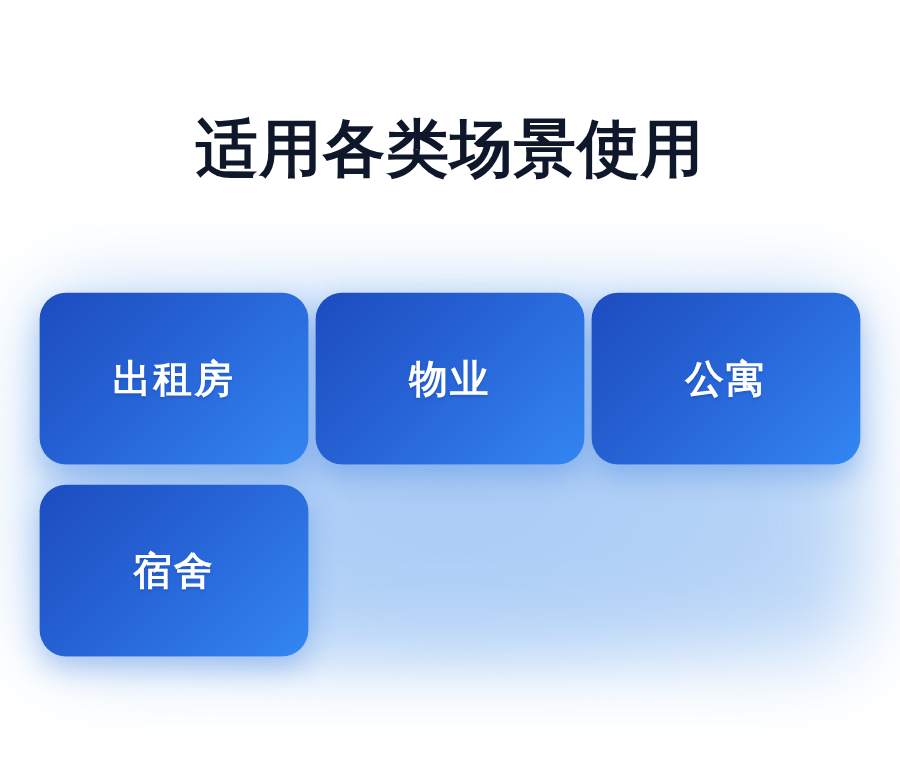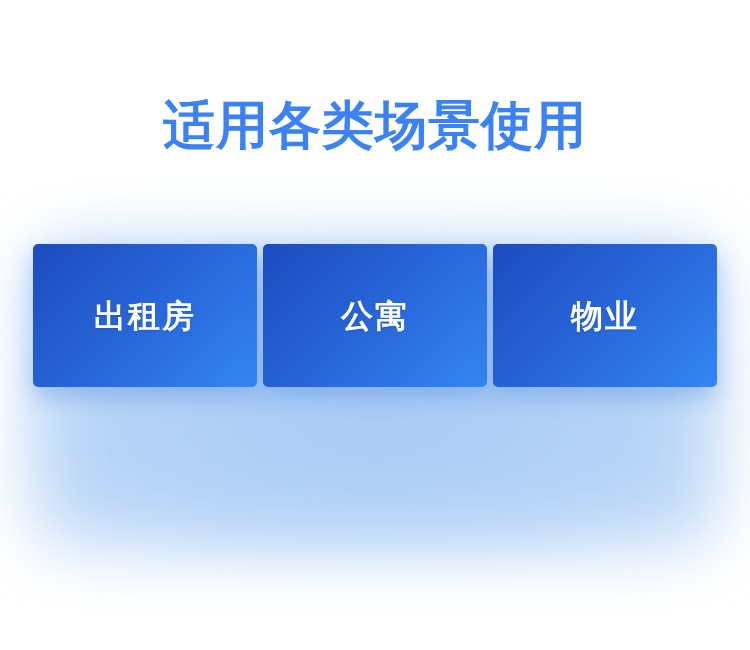--- a/index.html
+++ b/index.html
@@ -21,21 +21,21 @@
   
   #page-title {
     position: absolute;
     left: 0;
     top: 96px;
     width: 750px;
     text-align: center;
     font-size: 52px;
     line-height: 58px;
     font-weight: 700;
-    color: #3b82f6;
+    color: #0f172a;
     letter-spacing: 1px;
     white-space: nowrap;
   }
 
   
   #card-glow {
     position: absolute;
     left: 33px;
     top: 244px;
     width: 684px;
@@ -71,21 +71,21 @@
     height: 303px;
     display: grid;
     grid-template-columns: 224px 224px 224px;
     grid-template-rows: 143px 143px;
     column-gap: 6px;
     row-gap: 17px;
     z-index: 2;
   }
   .scene-card {
     position: relative;
-    border-radius: 5px;
+    border-radius: 22px;
     background: linear-gradient(135deg, #1c4cc0 0%, #2259cb 26%, #2a6cde 60%, #3387f2 100%);
     box-shadow: 0 10px 22px rgba(40,110,215,0.30);
     display: flex;
     align-items: center;
     justify-content: center;
     overflow: hidden;
   }
   .scene-card-label {
     font-size: 32px;
     font-weight: 700;
@@ -106,24 +106,27 @@
   <div id="card-glow-soft"></div>
   <div id="card-glow"></div>
 
   <div id="card-grid">
 
     <div class="scene-card">
       <span class="scene-card-label">出租房</span>
     </div>
 
     <div class="scene-card">
+      <span class="scene-card-label">物业</span>
+    </div>
+
+    <div class="scene-card">
       <span class="scene-card-label">公寓</span>
     </div>
 
     <div class="scene-card">
-      <span class="scene-card-label">物业</span>
+      <span class="scene-card-label">宿舍</span>
     </div>
-
 
 
 
   </div>
 </div>
 
 </body></html>

